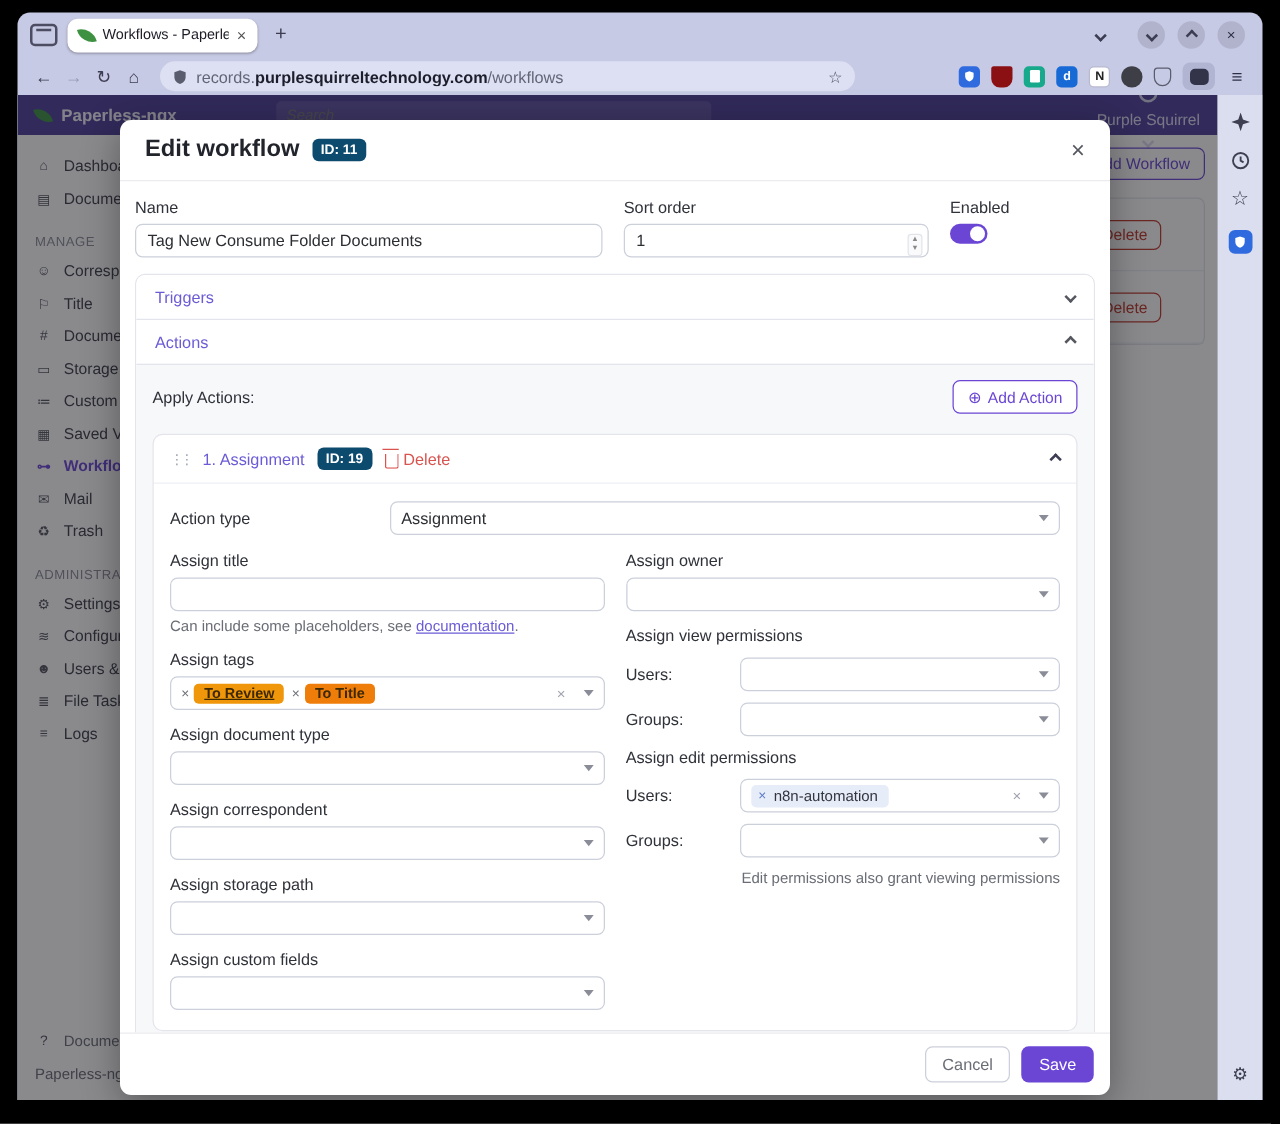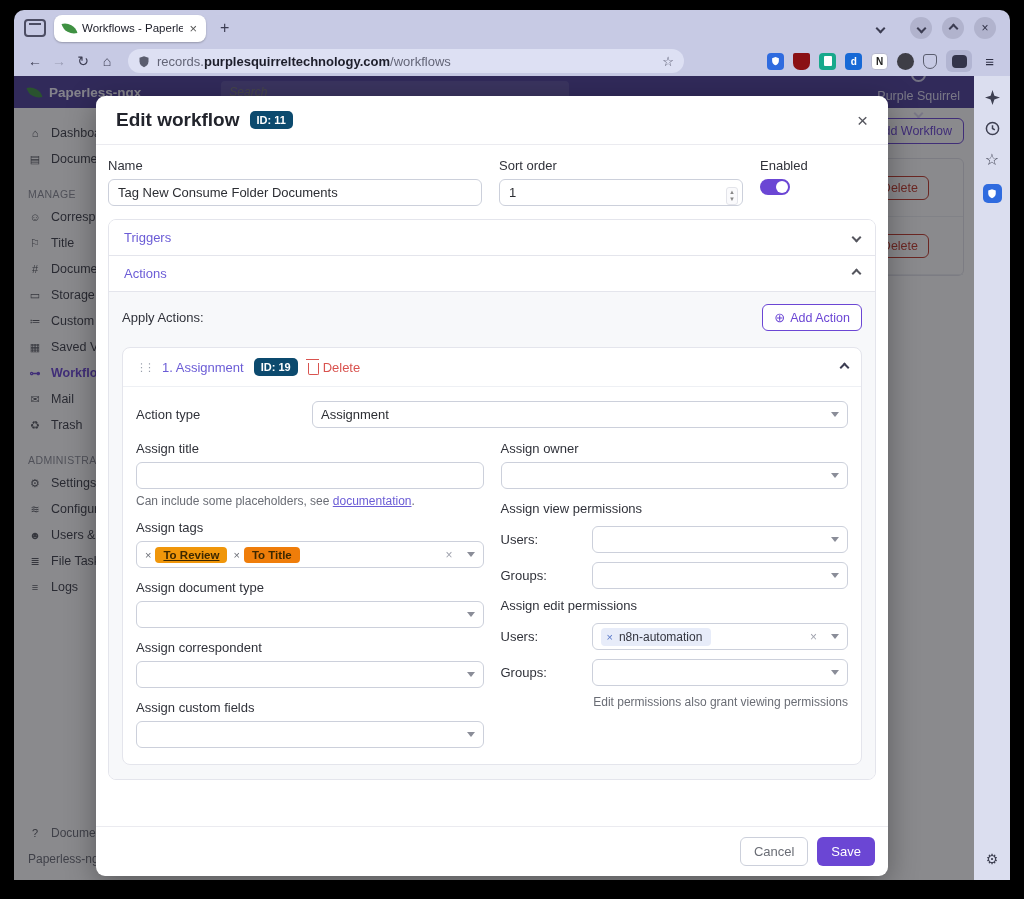--- a/index.html
+++ b/index.html
@@ -406,20 +406,26 @@
                     <div class="select">
                         <span class="caret"></span>
                       </div>
                   </div>
                   <div class="field">
                     <span class="lbl">Assign correspondent</span>
                     <div class="select">
                         <span class="caret"></span>
                       </div>
                   </div>
+                  <div class="field">
+                    <span class="lbl">Assign storage path</span>
+                    <div class="select">
+                        <span class="caret"></span>
+                      </div>
+                  </div>
                   <div class="field" style="margin-bottom:0">
                     <span class="lbl">Assign custom fields</span>
                     <div class="select">
                         <span class="caret"></span>
                       </div>
                   </div>
                 </div>
 
                 <div class="col">
                   <div class="field">

